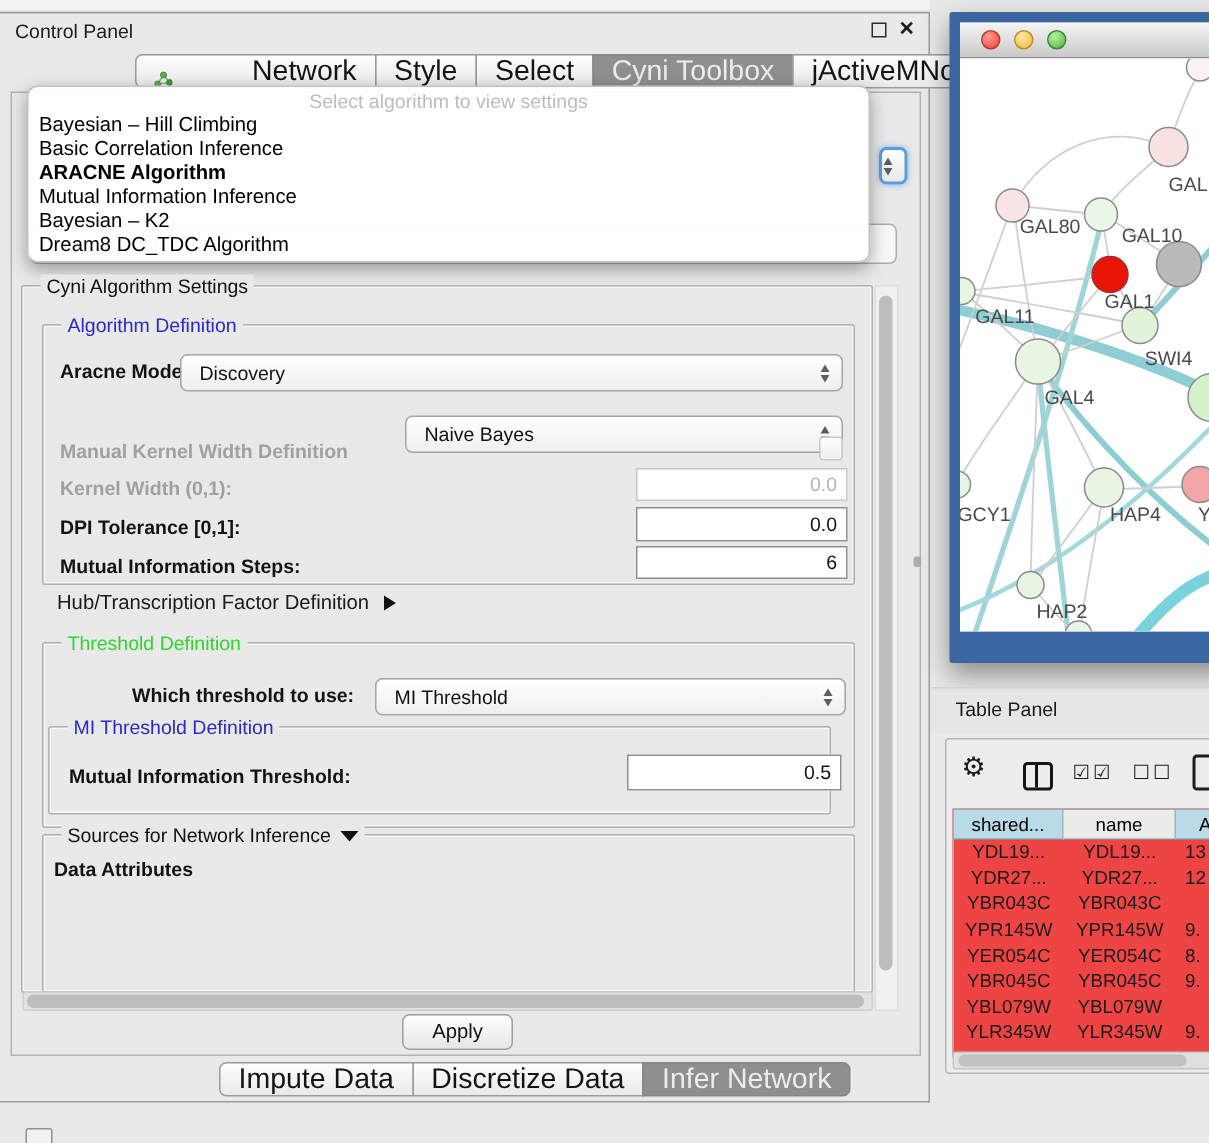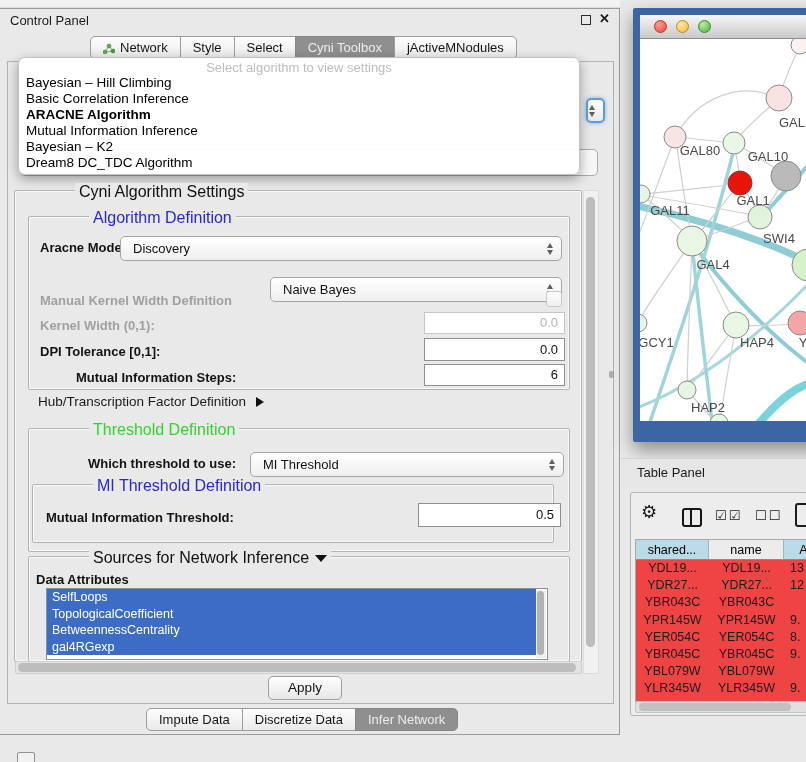--- a/index.html
+++ b/index.html
@@ -10,22 +10,22 @@
   
   .top-strip{left:0;top:0;width:620px;height:7px;background:#f2f2f2;border-bottom:1px solid #dcdcdc;}
   .cp{left:0;top:8px;width:620px;height:727px;background:#e9e9e9;border:1px solid #9b9b9b;border-left:none;box-sizing:border-box;}
   .cp-title{left:10px;top:13px;font-size:13px;color:#1b1b1b;}
   .float-ico{left:581px;top:15px;width:8px;height:8px;border:1.5px solid #2b2b2b;background:transparent;}
   .close-ico{left:599px;top:11px;font-size:13px;font-weight:bold;color:#1b1b1b;}
 
   .tabstrip{display:flex;}
   .tabstrip-top{left:90px;top:36px;}
   .tabstrip-bottom{left:146px;top:708px;}
-  .tab{font-size:13px;line-height:20px;height:21px;padding:0 12px;background:linear-gradient(#fdfdfd,#eaeaea);
-       border:1px solid #9c9c9c;margin-left:-1px;color:#141414;white-space:nowrap;cursor:default;display:flex;align-items:center;}
+  .tab{font-size:19px;line-height:20px;height:21px;padding:0 12px;background:linear-gradient(#fdfdfd,#eaeaea);
+       border:1px solid #9c9c9c;margin-left:-1px;color:#141414;white-space:nowrap;cursor:default;display:flex;align-items:flex-end;gap:48px;}
   .tab:first-child{border-radius:5px 0 0 5px;margin-left:0;}
   .tab:last-child{border-radius:0 5px 5px 0;}
   .tab.selected{background:#8f8f8f;color:#ededed;border-color:#868686;}
   .tab .net-ico{margin-right:5px;display:inline-block;line-height:0;}
 
   .inner-panel{left:7px;top:61px;width:605px;height:641px;border:1px solid #b3b3b3;background:#e9e9e9;}
 
   
   .ghost-combo2{left:20px;top:149px;width:578px;height:27px;border:1px solid #ababab;border-radius:5px;
       background:#f7f7f7;color:#9c9c9c;font-size:13px;line-height:26px;padding-left:14px;box-sizing:border-box;}
@@ -34,21 +34,21 @@
 
   
   .popup{left:18px;top:57px;width:560px;height:116px;background:rgba(255,255,255,0.96);
       border:1px solid #c2c2c2;border-radius:7px;box-shadow:0 4px 12px rgba(0,0,0,0.35);overflow:hidden;}
   .popup-prompt{height:15px;text-align:center;color:#bcbcbc;font-size:13px;padding-top:2px;}
   .popup-item{height:16px;line-height:16px;font-size:13.5px;padding-left:7px;color:#000;white-space:nowrap;}
   .popup-item.bold{font-weight:bold;}
 
   
   .grp{border:1px solid #b2b2b2;border-radius:2px;box-shadow:inset 0 0 0 1px #f8f8f8;}
-  .grp-title{position:absolute;top:-8px;left:12px;background:#e9e9e9;padding:0 4px;font-size:16px;color:#111;white-space:nowrap;margin-left:48px;}
+  .grp-title{position:absolute;top:-8px;left:12px;background:#e9e9e9;padding:0 4px;font-size:13px;color:#111;white-space:nowrap;}
   .t-blue{color:#2828cc;}
   .t-green{color:#2fd42f;}
 
   .cyni-grp{left:14px;top:190px;width:566px;height:470px;}
   .algdef-grp{left:28px;top:216px;width:540px;height:172px;}
   .thr-grp{left:28px;top:428px;width:540px;height:122px;}
   .mi-grp{left:32px;top:484px;width:520px;height:57px;}
   .src-grp{left:28px;top:556px;width:540px;height:104px;}
 
   .lbl{font-size:13px;font-weight:bold;color:#131313;white-space:nowrap;}
@@ -191,21 +191,21 @@
   <div class="abs combo" style="left:270px;top:277px;width:292px;height:25px;">
     <span class="cval">Naive Bayes</span>
     <span class="stepper"></span>
   </div>
   <div class="abs lbl dis" style="left:40px;top:293px;">Manual Kernel Width Definition</div>
   <div class="abs cbx" style="left:546px;top:291px;"></div>
   <div class="abs lbl dis" style="left:40px;top:318px;">Kernel Width (0,1):</div>
   <div class="abs field dis" style="left:424px;top:312px;width:141px;height:22px;line-height:20px;">0.0</div>
   <div class="abs lbl" style="left:40px;top:344px;">DPI Tolerance [0,1]:</div>
   <div class="abs field" style="left:424px;top:338px;width:141px;height:23px;line-height:21px;">0.0</div>
-  <div class="abs lbl" style="left:40px;top:370px;margin-left:36px;">Mutual Information Steps:</div>
+  <div class="abs lbl" style="left:40px;top:370px;">Mutual Information Steps:</div>
   <div class="abs field" style="left:424px;top:364px;width:141px;height:22px;line-height:20px;">6</div>
 
   <div class="abs lbl-reg" style="left:38px;top:394px;">
     <span>Hub/Transcription Factor Definition</span><span class="tri-right"></span>
   </div>
 
   <div class="abs grp thr-grp">
     <span class="grp-title t-green">Threshold Definition</span>
   </div>
   <div class="abs lbl" style="left:88px;top:456px;">Which threshold to use:</div>
@@ -216,31 +216,20 @@
   <div class="abs grp mi-grp">
     <span class="grp-title t-blue">MI Threshold Definition</span>
   </div>
   <div class="abs lbl" style="left:46px;top:510px;">Mutual Information Threshold:</div>
   <div class="abs field" style="left:418px;top:503px;width:143px;height:24px;line-height:22px;">0.5</div>
 
   <div class="abs grp src-grp">
     <span class="grp-title"><span>Sources for Network Inference</span><span class="tri-down"></span></span>
   </div>
   <div class="abs lbl" style="left:36px;top:572px;">Data Attributes</div>
-  <div class="abs attr-list">
-    <div id="attr-items">
-        <div class="attr-item">SelfLoops</div>
-        <div class="attr-item">TopologicalCoefficient</div>
-        <div class="attr-item">BetweennessCentrality</div>
-        <div class="attr-item">gal4RGexp</div>
-      </div>
-    <div class="attr-scroll">
-        <div class="thumb"></div>
-      </div>
-  </div>
 
   <div class="abs hscroll">
       <div class="thumb"></div>
     </div>
   <div class="abs vscroll">
       <div class="thumb"></div>
     </div>
 
   <div class="abs apply-btn">Apply</div>
 

